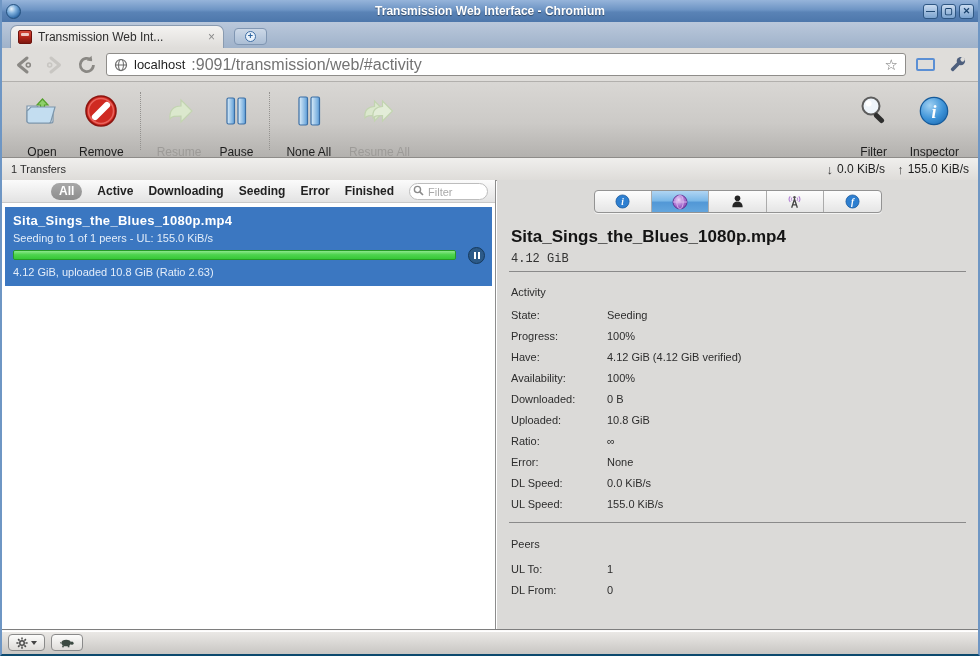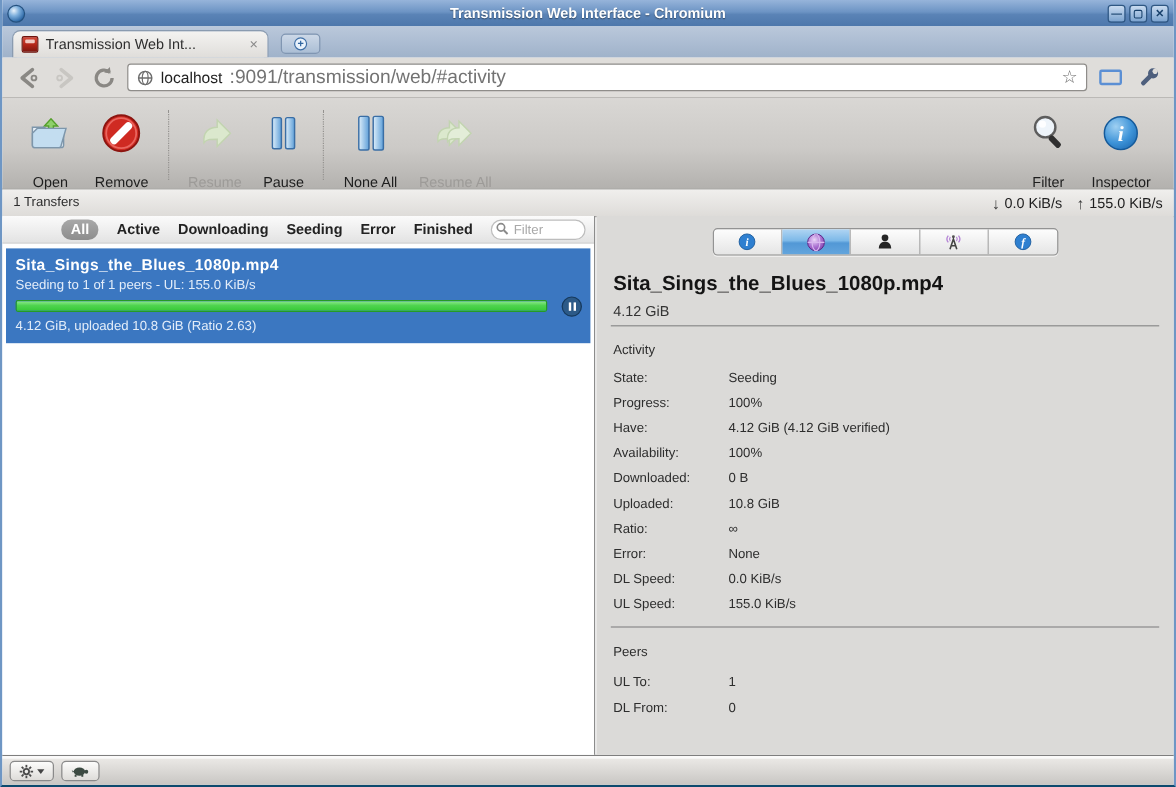--- a/index.html
+++ b/index.html
@@ -159,21 +159,21 @@
     position:absolute; left:50%; transform:translateX(-50%); top:10px;
     width:288px; height:23px; display:flex;
     border:1px solid #939393; border-radius:4px; overflow:hidden;
     background:linear-gradient(#fdfdfd,#e5e5e5); box-shadow:0 1px 0 rgba(255,255,255,.7);
   }
   .seg-btn { flex:1; display:flex; align-items:center; justify-content:center; border-right:1px solid #ababab; }
   .seg-btn:last-child { border-right:none; }
   .seg-btn.active { background:linear-gradient(#b0d5f3 0%, #7db9e8 45%, #5298d6 55%, #63a5dd 100%); }
 
   .insp-title { position:absolute; top:47px; left:14px; right:10px; font-size:17px; font-weight:bold; color:#141414; white-space:nowrap; overflow:hidden; }
-  .insp-size { position:absolute; top:72px; left:14px; font-size:12px; color:#333; }
+  .insp-size { position:absolute; top:72px; left:14px; font-size:12px; color:#333;font-family:Liberation Mono, monospace; }
   .insp-hr { position:absolute; left:12px; right:12px; border-top:1px solid #8a8a8a; }
   .hr1 { top:91px; } .hr2 { top:342px; }
   .insp-heading { position:absolute; left:14px; font-size:11px; color:#2d2d2d; }
   .h-activity { top:106px; } .h-peers { top:358px; }
   .insp-rows { position:absolute; left:14px; right:10px; }
   .r-activity { top:124px; } .r-peers { top:378px; }
   .insp-row { height:21px; display:flex; align-items:center; font-size:11px; color:#2d2d2d; }
   .insp-row .lbl { width:96px; flex:0 0 auto; }
 
   

